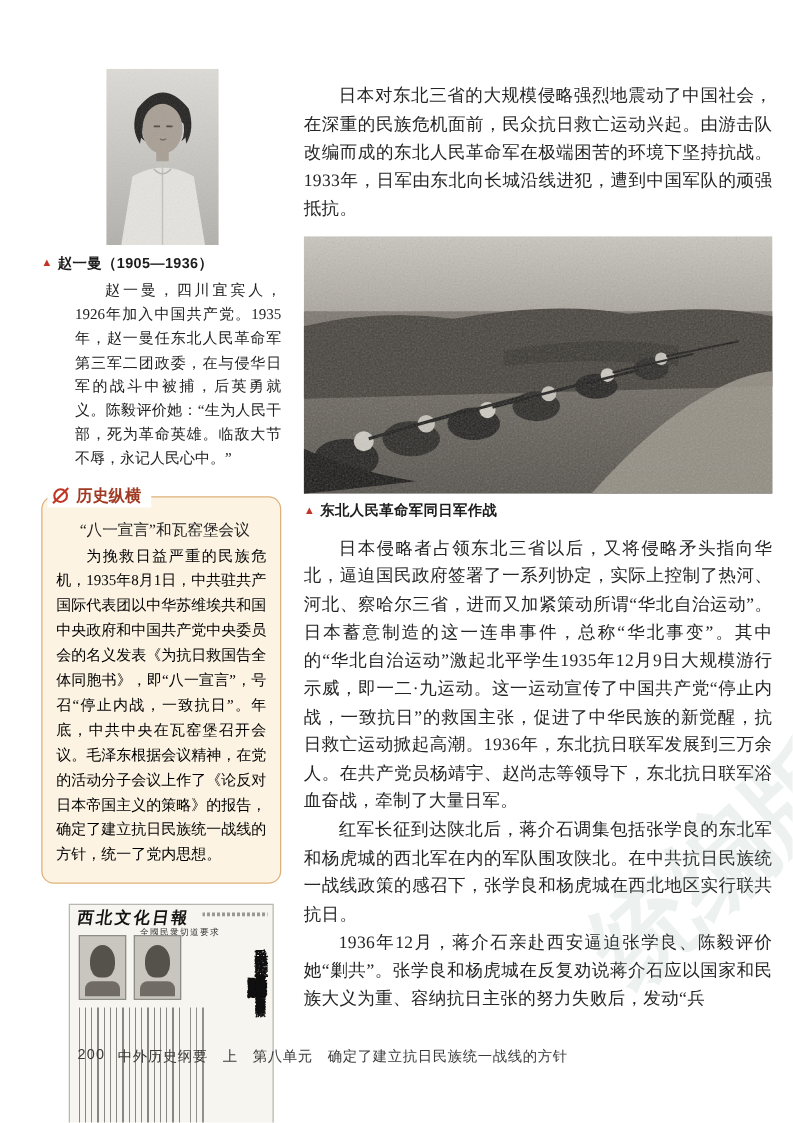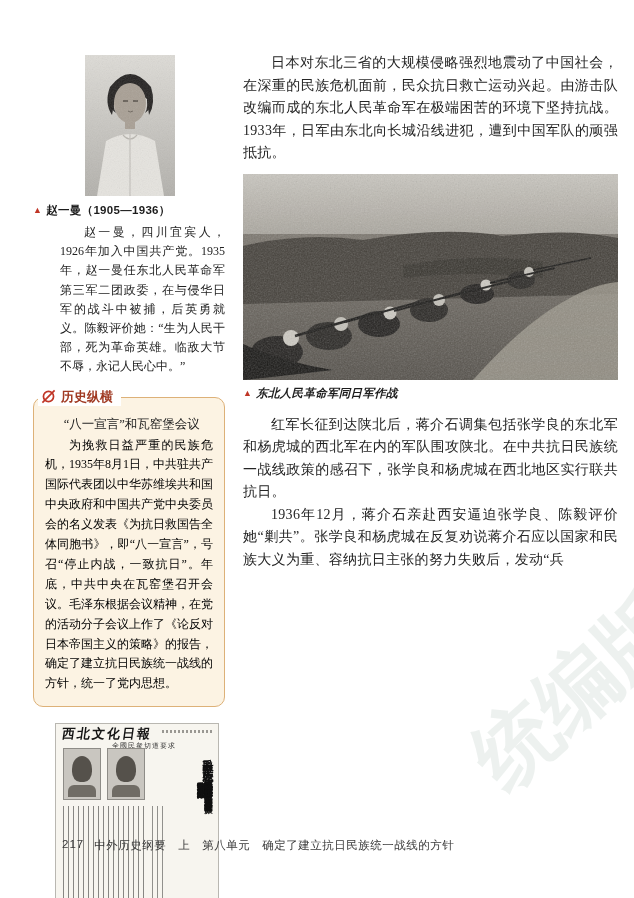--- a/index.html
+++ b/index.html
@@ -43,25 +43,25 @@
   .news-portrait span{position:absolute;left:8px;top:7px;width:20px;height:26px;border-radius:50% 50% 40% 40%;
                       background:#55514b;display:block;}
   .news-portrait i{position:absolute;left:4px;bottom:2px;right:4px;height:12px;background:#706c65;
                    border-radius:6px 6px 0 0;display:block;}
   .news-text{position:absolute;left:7px;top:82px;width:82px;height:96px;opacity:.55;
              background:repeating-linear-gradient(90deg,#2c2c2a 0 1px,transparent 1px 5px);}
   .news-text2{position:absolute;left:96px;top:82px;width:14px;height:96px;opacity:.5;
              background:repeating-linear-gradient(90deg,#2c2c2a 0 1px,transparent 1px 5px);}
 
   
-  .right-col{position:absolute;left:243px;top:52px;width:375px;}
+  .right-col{position:absolute;left:243px;top:67px;width:375px;}
   .para{font-size:14px;line-height:1.61;letter-spacing:.3px;text-indent:2em;
         text-align:justify;color:#252525;margin:0;}
   .battle-fig{display:block;margin-top:9px;}
-  .battle-caption{margin-top:6px;margin-bottom:13px;font-style:italic;}
+  .battle-caption{margin-top:6px;margin-bottom:13px;}
   .p2{margin-top:2px;}
 
   
   .footer{position:absolute;left:62px;top:838px;font-family:"Liberation Sans","DejaVu Sans",sans-serif;
           font-size:11.5px;color:#3a3a3a;letter-spacing:.5px;display:flex;gap:10px;}
   .footer .pnum{letter-spacing:1px;}
 
   
   .watermark{position:absolute;left:455px;top:635px;font-size:82px;font-weight:bold;
              color:rgba(140,170,158,0.16);transform:rotate(-42deg);transform-origin:center;
@@ -201,24 +201,25 @@
         <line x1="290" y1="96" x2="348" y2="84" stroke="#1c1b19" stroke-width="1.6"></line>
       </g>
       <path d="M0,206 L0,170 Q40,188 90,196 Q40,202 0,206 Z" fill="#191816"></path>
       <rect width="375" height="206" filter="url(#grain2)" fill="#808080"></rect>
     </svg>
 
     <div class="fig-caption battle-caption">
       <span class="marker">▲</span><span>东北人民革命军同日军作战</span>
     </div>
 
+    <p class="para p2">日本侵略者占领东北三省以后，又将侵略矛头指向华北，逼迫国民政府签署了一系列协定，实际上控制了热河、河北、察哈尔三省，进而又加紧策动所谓“华北自治运动”。日本蓄意制造的这一连串事件，总称“华北事变”。其中的“华北自治运动”激起北平学生1935年12月9日大规模游行示威，即一二·九运动。这一运动宣传了中国共产党“停止内战，一致抗日”的救国主张，促进了中华民族的新觉醒，抗日救亡运动掀起高潮。1936年，东北抗日联军发展到三万余人。在共产党员杨靖宇、赵尚志等领导下，东北抗日联军浴血奋战，牵制了大量日军。</p>
     <p class="para">红军长征到达陕北后，蒋介石调集包括张学良的东北军和杨虎城的西北军在内的军队围攻陕北。在中共抗日民族统一战线政策的感召下，张学良和杨虎城在西北地区实行联共抗日。</p>
     <p class="para">1936年12月，蒋介石亲赴西安逼迫张学良、陈毅评价她“剿共”。张学良和杨虎城在反复劝说蒋介石应以国家和民族大义为重、容纳抗日主张的努力失败后，发动“兵</p>
   </div>
 
   <div class="watermark">统编版</div>
 
   <div class="footer">
-    <span class="pnum">217</span>
+    <span class="pnum">200</span>
     <span>中外历史纲要　上　第八单元　确定了建立抗日民族统一战线的方针</span>
   </div>
 
 </div>
 
 </body></html>

